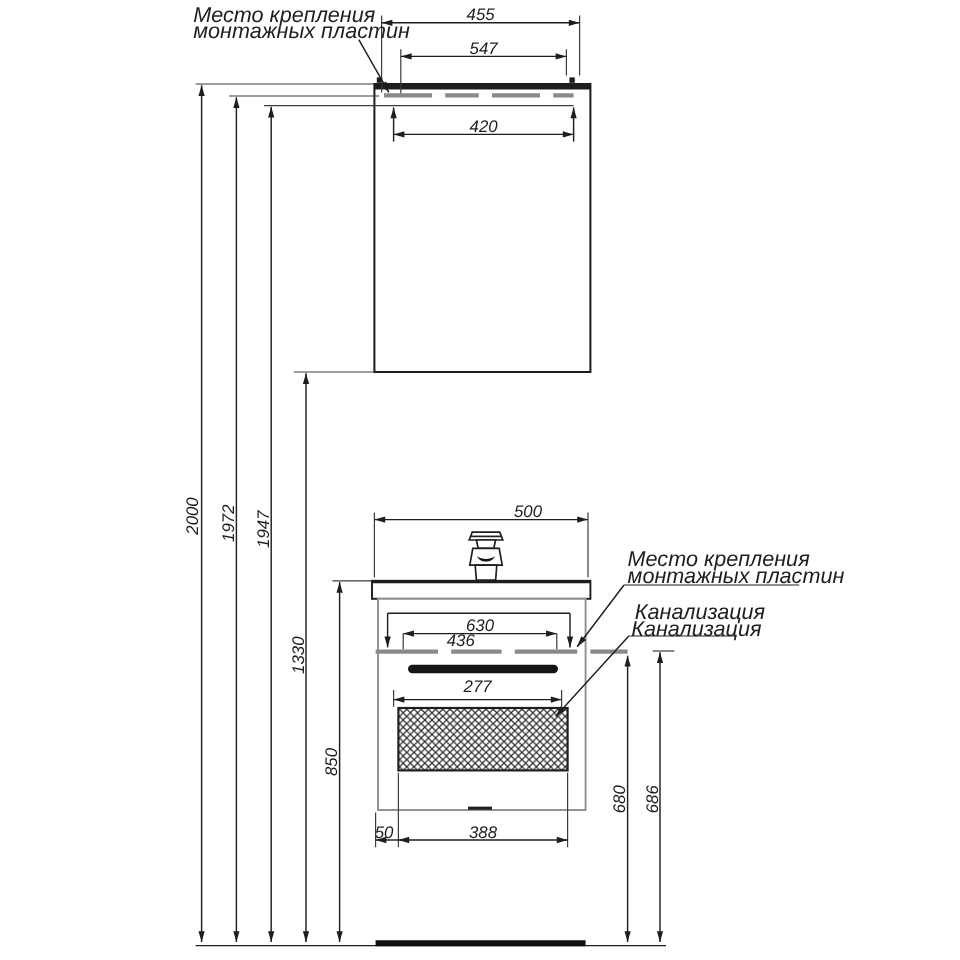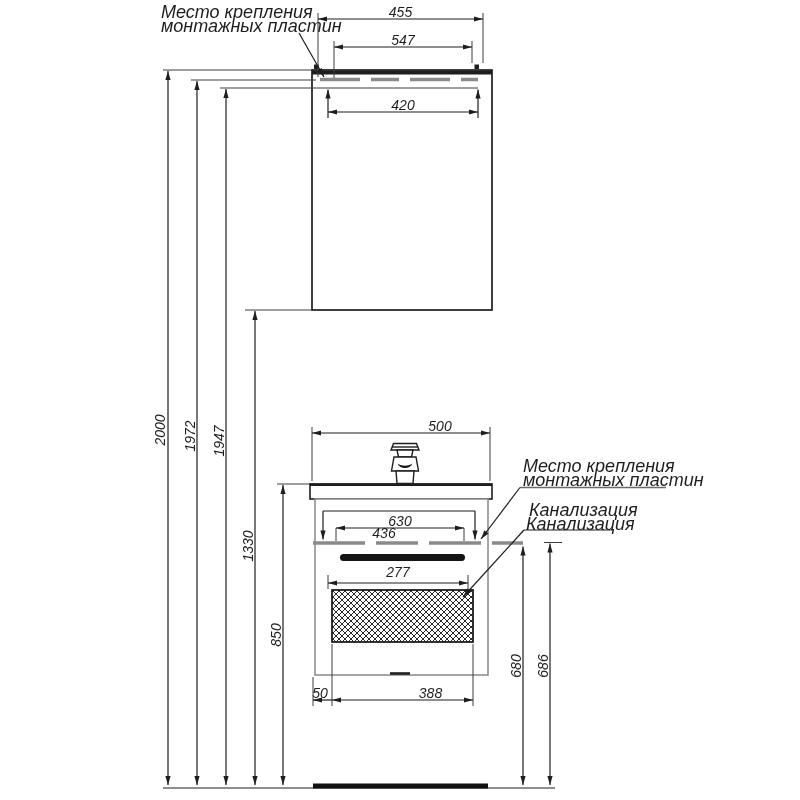--- a/index.html
+++ b/index.html
@@ -137,20 +137,20 @@
   <span class="txt dim rot" style="left:226px;top:538px;">1330</span>
   <span class="txt dim rot" style="left:254px;top:627px;">850</span>
   <span class="txt dim rot" style="left:493.5px;top:658px;">680</span>
   <span class="txt dim rot" style="left:520.5px;top:658px;">686</span>
 
   <span class="txt dim" style="left:352px;width:176px;top:418px;">500</span>
   <span class="txt dim" style="left:308px;width:152px;top:495.5px;margin-top:29px;">436</span>
   <span class="txt dim" style="left:336px;width:128px;top:512.5px;">630</span>
   <span class="txt dim" style="left:328px;width:140px;top:564px;">277</span>
   <span class="txt dim" style="left:307px;width:26px;top:685px;">50</span>
-  <span class="txt dim" style="left:332px;width:141px;top:684.5px;padding-left:28px;">388</span>
+  <span class="txt dim" style="left:332px;width:141px;top:684.5px;">388</span>
 
   <span class="txt lbl" style="left:523px;top:456px;">Место крепления</span>
   <span class="txt lbl" style="left:523px;top:469.5px;">монтажных пластин</span>
   <span class="txt lbl" style="left:529px;top:500px;">Канализация</span>
   <span class="txt lbl" style="left:526px;top:513.5px;">Канализация</span>
 
 </div>
 
 </body></html>

